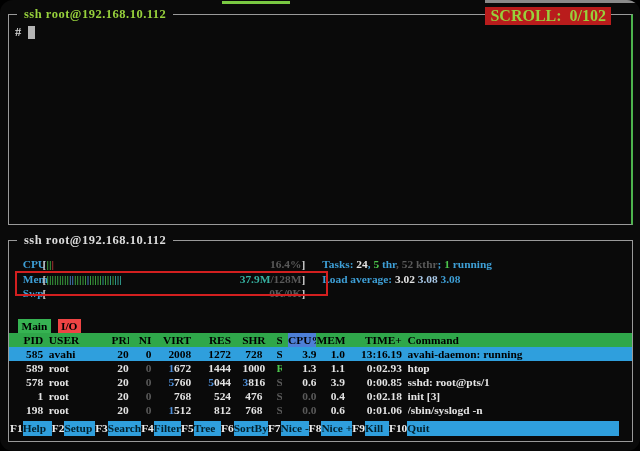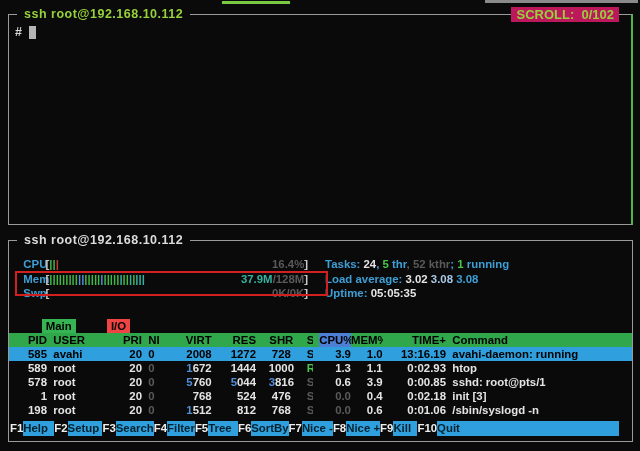--- a/index.html
+++ b/index.html
@@ -1,58 +1,58 @@
 <!DOCTYPE html>
 <html><head>
 <meta charset="utf-8">
 <style>
   html,body{margin:0;padding:0;background:#000;}
   #screen{position:relative;width:640px;height:451px;background:#0a0a0a;overflow:hidden;
-    font-family:Liberation Sans, sans-serif;font-weight:bold;font-size:11.4px;color:#d6d6d6;}
+    font-family:Liberation Serif, serif;font-weight:bold;font-size:11.4px;color:#d6d6d6;border-radius:13px;}
   .pane{position:absolute;background:transparent;}
   #top-pane{left:8px;top:14px;width:622px;height:209px;
     border:1px solid #9a9a9a;border-right:2px solid #4db34d;}
   #bottom-pane{left:8px;top:240px;width:623px;height:200px;border:1px solid #9a9a9a;}
   .pane-title{position:absolute;top:-8px;left:8px;background:#0a0a0a;padding:0 7px;
     font-size:12.5px;letter-spacing:.5px;white-space:pre;}
   #top-pane .pane-title{color:#97d13c;}
   #bottom-pane .pane-title{color:#dcdcdc;}
-  .scroll-ind{position:absolute;top:-8px;right:12px;background:#be185d;padding:0 5px;
-    color:#97d13c;font-size:13px;white-space:pre;}
+  .scroll-ind{position:absolute;top:-8px;right:20px;background:#b91c1c;padding:0 5px;
+    color:#97d13c;font-size:16px;white-space:pre;}
   
   .strip{position:absolute;height:3px;}
   
   .prompt-line{position:absolute;left:6px;top:10px;display:flex;align-items:center;font-size:12.5px;}
   .cursor{display:inline-block;width:7px;height:13px;background:#b5b5b5;margin-left:7px;}
   
   .htop-row{position:absolute;left:0;width:100%;height:14px;line-height:14px;white-space:pre;display:flex;}
   .meters{position:absolute;left:8px;top:16px;width:607px;}
   .meter-line{position:relative;height:14.5px;line-height:14.5px;display:flex;white-space:pre;}
   .m-label{color:#3e9fd6;width:3.5ch;margin-left:1ch;}
   .m-brk{color:#c9c9c9;}
   .m-inner{display:inline-flex;width:255px;overflow:hidden;justify-content:space-between;}
   .m-bars{letter-spacing:0px;}
   .bar-g{color:#43b847;} .bar-b{color:#4f8fd8;} .bar-c{color:#35b1a0;} .bar-r{color:#c03a3a;}
   .stats{margin-left:17px;}
   .sg-label{color:#3e9fd6;} .sg-white{color:#e4e4e4;} .sg-gray{color:#5a5a5a;}
   .sg-green{color:#4cc44c;} .sg-teal{color:#35b1a0;text-align:center;} .sg-blue{color:#4f8fd8;}
   .sg-lightblue{color:#a9c9e8;}
   
   .tabs{position:absolute;left:9px;top:78px;height:14px;line-height:14px;display:flex;white-space:pre;}
-  .tab{padding:0 .6ch;margin-right:1.2ch;color:#000;margin-left:24px;}
+  .tab{padding:0 .6ch;margin-right:1.2ch;color:#000;}
   .tab.active{background:#36b352;}
   .tab.inactive{background:#ef4444;}
   
   .tbl-head{top:92px;background:#2fa74a;color:#000;}
   .proc-rows .htop-row{color:#d6d6d6;}
   .cell{display:inline-block;overflow:hidden;}
   .c-pid{width:6ch;text-align:right;}
   .c-user{width:10ch;margin-left:1ch;}
   .c-pri{width:3ch;text-align:right;margin-left:1ch;}
-  .c-ni{width:3ch;margin-left:1ch;}
+  .c-ni{width:3ch;text-align:right;margin-left:1ch;}
   .c-virt{width:6ch;text-align:right;margin-left:1ch;}
   .c-res{width:6ch;text-align:right;margin-left:1ch;}
   .c-shr{width:6ch;text-align:center;margin-left:1ch;}
   .c-s{width:1ch;text-align:center;margin-left:1ch;}
   .c-cpu{width:5ch;text-align:right;margin-left:1ch;}
   .c-mem{width:5ch;text-align:right;}
   .c-time{width:9ch;text-align:right;margin-left:1ch;}
   .c-cmd{flex:1;margin-left:1ch;white-space:pre;}
   .tbl-head .c-cpu{background:#4d7fd6;}
   .row-sel{background:#2f9fdd;}
@@ -92,21 +92,20 @@
       <div class="meter-line">
         <span style="display:inline-flex"><span class="m-label">CPU</span><span class="m-brk">[</span><span class="m-inner"><span class="m-bars"><span class="bar-g">|</span><span class="bar-g">|</span><span class="bar-r">|</span></span><span><span class="sg-gray">16.4%</span></span></span><span class="m-brk">]</span></span>
         <span class="stats"><span class="sg-label">Tasks: </span><span class="sg-white">24</span><span class="sg-label">, </span><span class="sg-green">5</span><span class="sg-label"> thr</span><span class="sg-gray">, </span><span class="sg-gray">52 kthr</span><span class="sg-label">; </span><span class="sg-green">1</span><span class="sg-label"> running</span></span>
       </div>
       <div class="meter-line">
         <span style="display:inline-flex"><span class="m-label">Mem</span><span class="m-brk">[</span><span class="m-inner"><span class="m-bars"><span class="bar-g">|</span><span class="bar-g">|</span><span class="bar-g">|</span><span class="bar-g">|</span><span class="bar-g">|</span><span class="bar-g">|</span><span class="bar-g">|</span><span class="bar-g">|</span><span class="bar-g">|</span><span class="bar-b">|</span><span class="bar-b">|</span><span class="bar-g">|</span><span class="bar-g">|</span><span class="bar-g">|</span><span class="bar-g">|</span><span class="bar-g">|</span><span class="bar-b">|</span><span class="bar-g">|</span><span class="bar-g">|</span><span class="bar-g">|</span><span class="bar-g">|</span><span class="bar-g">|</span><span class="bar-c">|</span><span class="bar-g">|</span><span class="bar-g">|</span><span class="bar-c">|</span><span class="bar-g">|</span><span class="bar-c">|</span><span class="bar-c">|</span><span class="bar-c">|</span></span><span><span class="sg-teal">37.9M</span><span class="sg-gray">/128M</span></span></span><span class="m-brk">]</span></span>
         <span class="stats"><span class="sg-label">Load average: </span><span class="sg-white">3.02 </span><span class="sg-lightblue">3.08 </span><span class="sg-label">3.08</span></span>
       </div>
       <div class="meter-line">
         <span style="display:inline-flex"><span class="m-label">Swp</span><span class="m-brk">[</span><span class="m-inner"><span class="m-bars"></span><span><span class="sg-gray">0K/0K</span></span></span><span class="m-brk">]</span></span>
-        <span class="stats"><span class="sg-label">Uptime: </span><span class="sg-white">05:05:35</span></span>
       </div>
     </div>
 
     <div class="tabs" id="tabs"><span class="tab active">Main</span><span class="tab inactive">I/O</span></div>
 
     <div class="htop-row tbl-head" id="tbl-head"><span class="cell c-pid">PID</span><span class="cell c-user">USER</span><span class="cell c-pri">PRI</span><span class="cell c-ni">NI</span><span class="cell c-virt">VIRT</span><span class="cell c-res">RES</span><span class="cell c-shr">SHR</span><span class="cell c-s">S</span><span class="cell c-cpu">CPU%▽</span><span class="cell c-mem">MEM%</span><span class="cell c-time">TIME+</span><span class="cell c-cmd">Command</span></div>
 
     <div class="proc-rows" id="proc-rows">
         <div class="htop-row row-sel" style="top: 106px;"><span class="cell c-pid"><span class="sg-white">585</span></span><span class="cell c-user"><span class="sg-white">avahi</span></span><span class="cell c-pri"><span class="sg-white">20</span></span><span class="cell c-ni"><span class="sg-white">0</span></span><span class="cell c-virt"><span class="sg-white">2008</span></span><span class="cell c-res"><span class="sg-white">1272</span></span><span class="cell c-shr"><span class="sg-white">728</span></span><span class="cell c-s"><span class="sg-white">S</span></span><span class="cell c-cpu"><span class="sg-white">3.9</span></span><span class="cell c-mem"><span class="sg-white">1.0</span></span><span class="cell c-time"><span class="sg-white">13:16.19</span></span><span class="cell c-cmd"><span class="sg-white">avahi-daemon: running</span></span></div>
         <div class="htop-row" style="top: 120px;"><span class="cell c-pid"><span class="sg-white">589</span></span><span class="cell c-user"><span class="sg-white">root</span></span><span class="cell c-pri"><span class="sg-white">20</span></span><span class="cell c-ni"><span class="sg-gray">0</span></span><span class="cell c-virt"><span class="sg-blue">1</span><span class="sg-white">672</span></span><span class="cell c-res"><span class="sg-white">1444</span></span><span class="cell c-shr"><span class="sg-white">1000</span></span><span class="cell c-s"><span class="sg-green">R</span></span><span class="cell c-cpu"><span class="sg-white">1.3</span></span><span class="cell c-mem"><span class="sg-white">1.1</span></span><span class="cell c-time"><span class="sg-white">0:02.93</span></span><span class="cell c-cmd"><span class="sg-white">htop</span></span></div>

